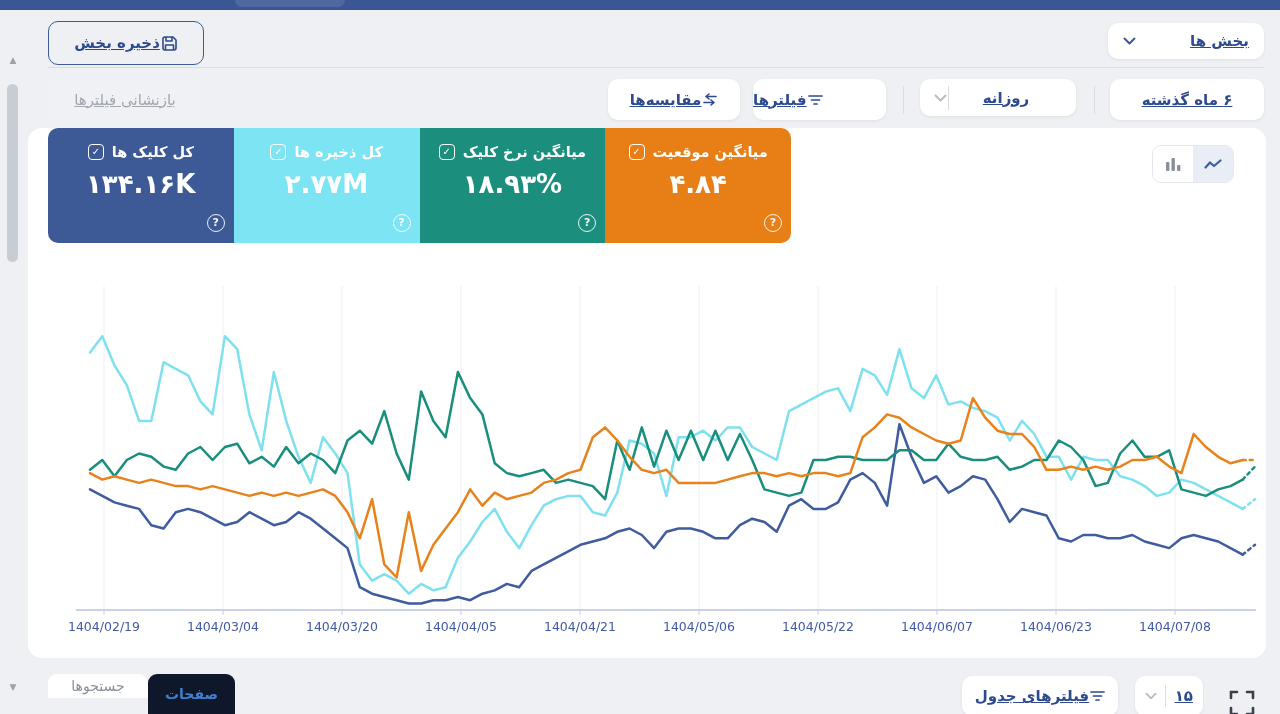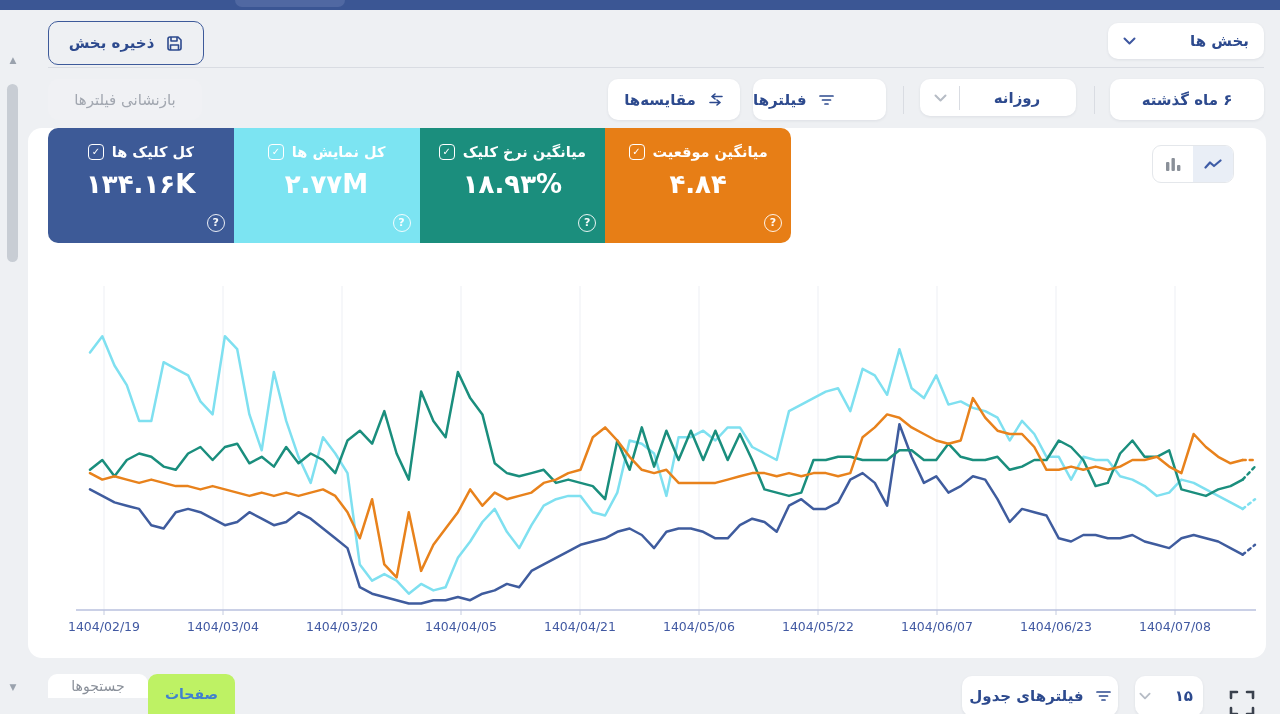--- a/index.html
+++ b/index.html
@@ -6,23 +6,23 @@
   body{font-family:"DejaVu Sans","Liberation Sans",sans-serif;}
   .page{position:relative;width:1280px;height:714px;background:#eef0f3;overflow:hidden;}
   .abs{position:absolute;}
   
   .topbar{left:0;top:0;width:1280px;height:10px;background:#3b5694;z-index:5;}
   .topbar-pill{left:235px;top:0;width:110px;height:7px;background:#5068a2;border-radius:0 0 7px 7px;z-index:6;}
   
   .sb-arrow{width:14px;text-align:center;color:#9aa2ad;font-size:9px;line-height:10px;z-index:4;cursor:pointer;}
   .sb-thumb{left:7px;top:84px;width:11px;height:178px;border-radius:6px;background:#c8cdd4;z-index:4;cursor:pointer;}
   
-  .pill{display:flex;align-items:center;justify-content:center;gap:12px;direction:rtl;
+  .pill{display:flex;align-items:center;justify-content:center;gap:1px;direction:rtl;
         background:#fff;border-radius:10px;box-shadow:0 1px 3px rgba(25,35,70,.08);
-        color:#2d4a8e;font-size:15px;font-weight:600;cursor:pointer;}
+        color:#2d4a8e;font-size:15px;font-weight:600;cursor:pointer;text-decoration:underline;}
   .outline-btn{background:transparent;border:1.6px solid #3d5a9a;box-shadow:none;}
   .ghost-btn{background:#f0f1f4;box-shadow:none;color:#a2a7b0;font-weight:500;}
   .vdiv{width:1px;background:#d9dce2;}
   .hdiv{height:1px;background:#d9dce2;}
   
   .cards{left:48px;top:128px;width:743px;height:115px;display:flex;direction:ltr;border-radius:10px;overflow:hidden;z-index:2;}
   .metric-card{position:relative;flex:1;color:#fff;cursor:pointer;}
   .card-top{display:flex;direction:rtl;justify-content:center;align-items:center;gap:8px;margin-top:16px;font-size:14.5px;font-weight:700;}
   .checkbox{width:14px;height:14px;border:1.7px solid #fff;border-radius:4px;font-size:10px;line-height:14px;text-align:center;font-weight:700;}
   .card-value{text-align:center;font-size:26px;font-weight:700;margin-top:9px;letter-spacing:.5px;}
@@ -30,21 +30,21 @@
         border-radius:50%;font-size:11px;line-height:16px;text-align:center;font-weight:600;opacity:.95;cursor:pointer;}
   
   .panel{left:28px;top:128px;width:1238px;height:530px;background:#fff;border-radius:14px;z-index:1;}
   
   .toggle{left:1152px;top:145px;width:80px;height:36px;border:1px solid #e4e7eb;border-radius:9px;display:flex;overflow:hidden;z-index:2;background:#fff;}
   .toggle-cell{flex:1;display:flex;align-items:center;justify-content:center;cursor:pointer;}
   .toggle-cell.active{background:#e9eef6;}
   
   .tab{display:flex;align-items:center;justify-content:center;border-radius:9px 9px 0 0;font-size:14px;cursor:pointer;z-index:2;}
   .tab-inactive{background:#fff;color:#8a909a;}
-  .tab-active{background:#bef264;color:#4180cf;font-weight:600;}
+  .tab-active{background:#0f172a;color:#4180cf;font-weight:600;}
   .footer-pill{border-radius:10px;z-index:2;}
   .chev{stroke:#3e57a0;stroke-width:2;fill:none;stroke-linecap:round;stroke-linejoin:round;}
   .chev-gray{stroke:#b6bcc5;}
   svg{display:block;}
   text{font-family:"DejaVu Sans","Liberation Sans",sans-serif;}
 </style>
 </head>
 <body>
 
 <div class="page">
@@ -127,21 +127,21 @@
     <div class="metric-card" style="background: rgb(61, 90, 151);">
       <div class="card-top">
         <span dir="rtl">کل کلیک ها</span>
         <span class="checkbox">✓</span>
       </div>
       <div class="card-value" dir="ltr">۱۳۴.۱۶K</div>
       <div class="help">?</div>
     </div>
     <div class="metric-card" style="background: rgb(124, 228, 242);">
       <div class="card-top">
-        <span dir="rtl">کل نمایش ها</span>
+        <span dir="rtl">کل ذخیره ها</span>
         <span class="checkbox">✓</span>
       </div>
       <div class="card-value" dir="ltr">۲.۷۷M</div>
       <div class="help">?</div>
     </div>
     <div class="metric-card" style="background: rgb(27, 142, 125);">
       <div class="card-top">
         <span dir="rtl">میانگین نرخ کلیک</span>
         <span class="checkbox">✓</span>
       </div>

